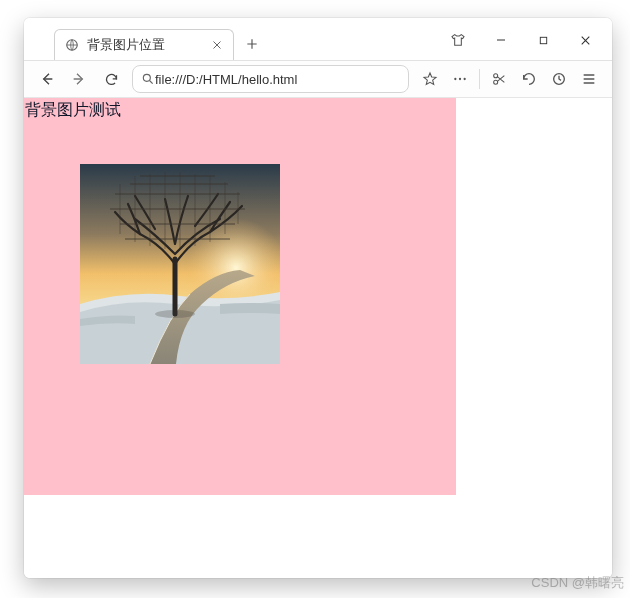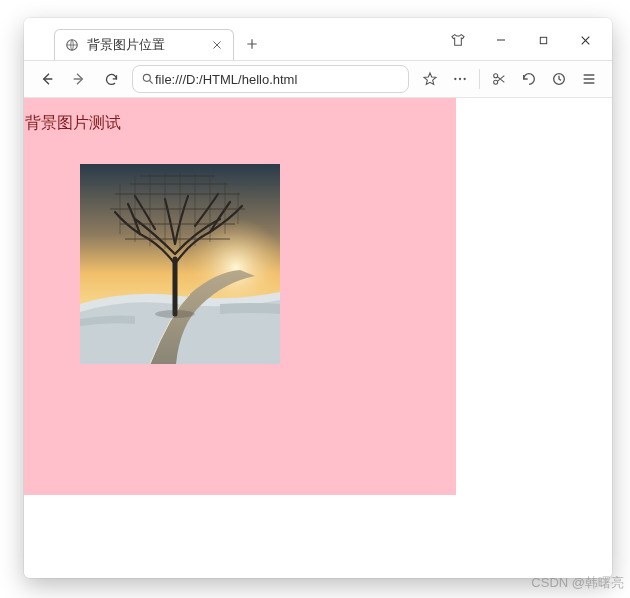--- a/index.html
+++ b/index.html
@@ -75,23 +75,22 @@
     .content {
       position:relative; width:100%; height:calc(100% - 80px);
       background:#fff;
     }
     .pink-box {
       position:absolute; top:0; left:0;
       width:432px; height:397px;
       background:#ffc0cb;
     }
     .pink-text {
-      font-size:16px; color:#7f1d1d; padding:2px 0 0 1px;
+      font-size:16px; color:#0f172a; padding:2px 0 0 1px;
       font-family: "SimSun","Microsoft YaHei",serif;
-      margin-top: 13px;
     }
     .tree-img {
       position:absolute; left:56px; top:66px;
       width:200px; height:200px;
       overflow:hidden;
     }
     .tree-img svg { width:100%; height:100%; display:block;}
     .watermark {
       position:absolute; right:6px; bottom:6px;
       font-size:13px; color:rgba(120,120,120,0.55);

